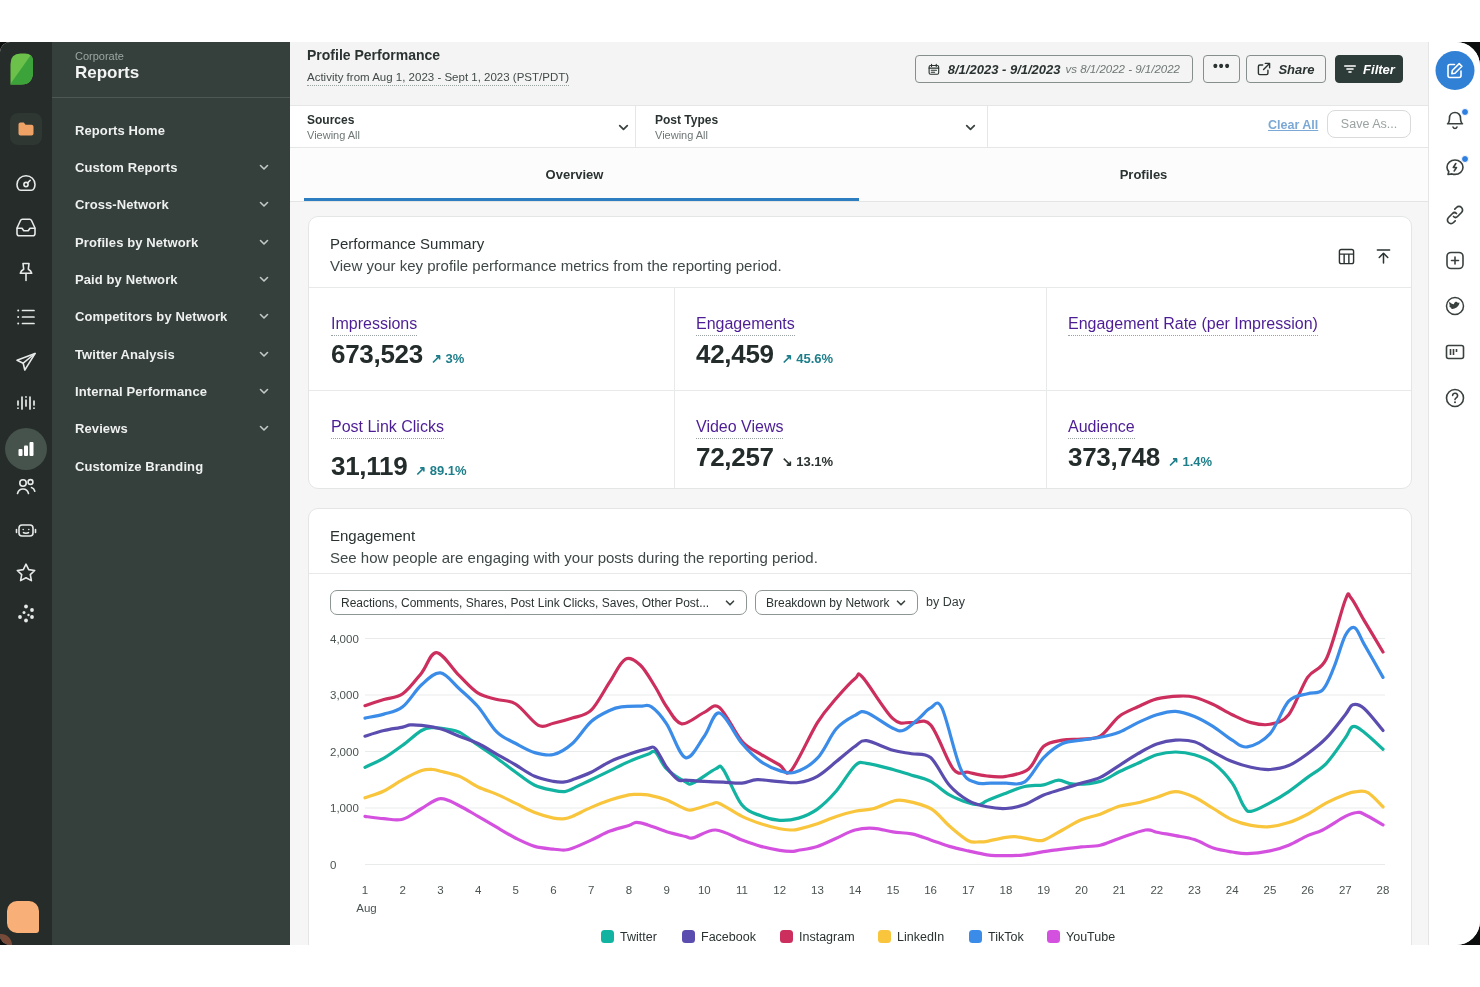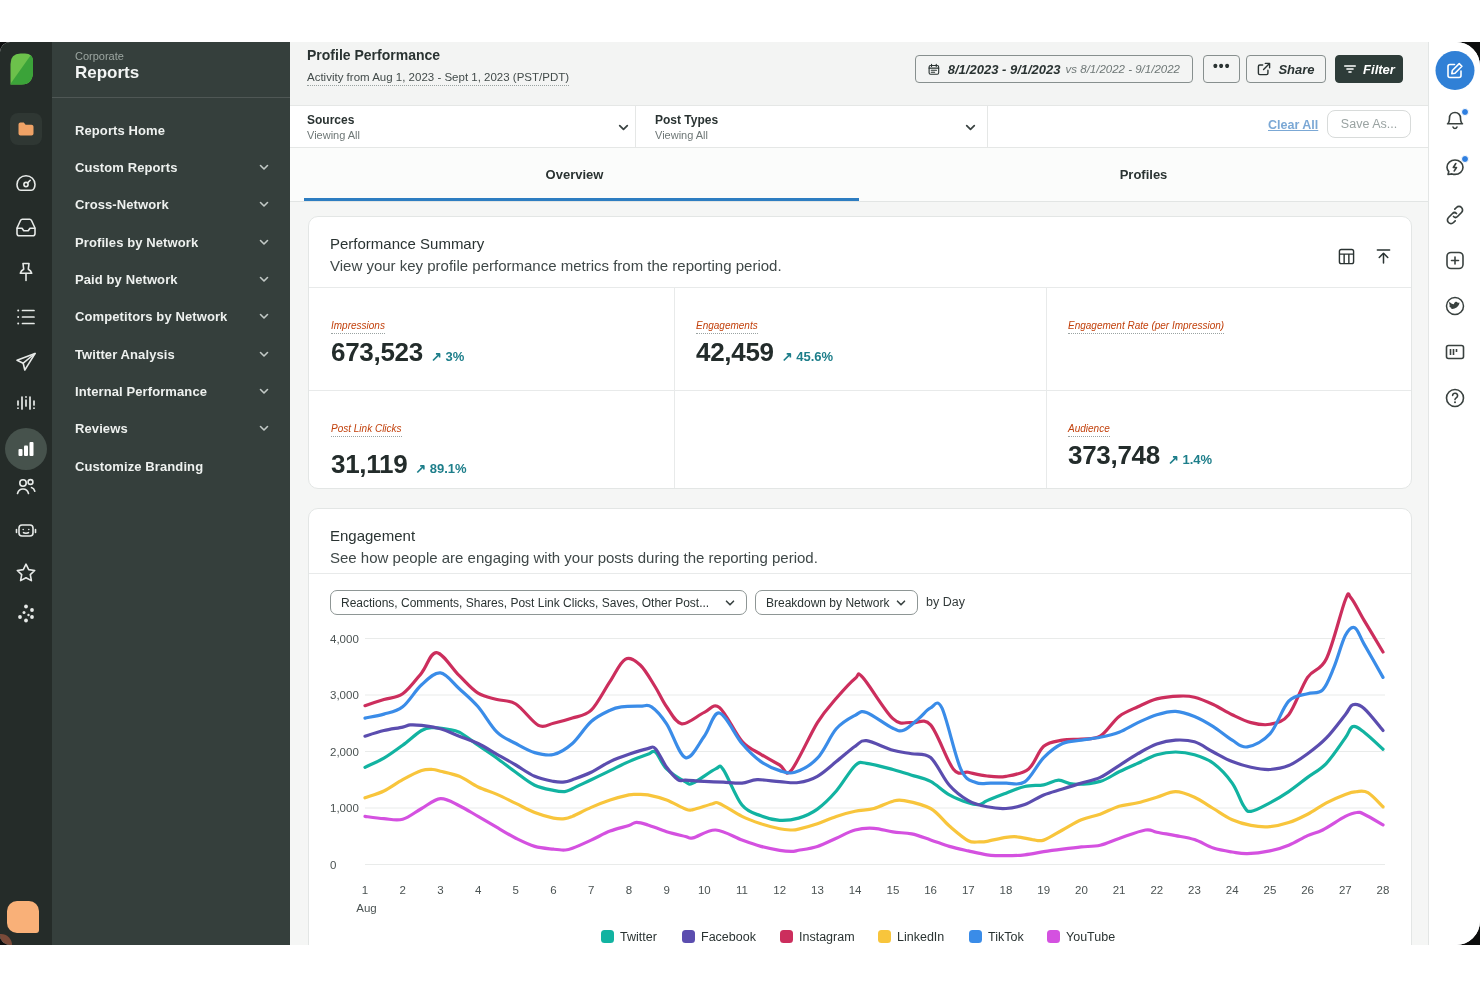--- a/index.html
+++ b/index.html
@@ -26,21 +26,21 @@
 .fdiv { position:absolute; top:0; bottom:0; width:1px; background:#e5e7e6; }
 .flabel { position:absolute; top:7px; font-size:12px; font-weight:bold; color:#2a3332; }
 .fsub { position:absolute; top:23px; font-size:11px; color:#6e7776; }
 .tabs { position:absolute; left:0; top:106px; width:100%; height:54px; background:#fbfcfb; border-bottom:1px solid #e2e5e4; }
 .tab { position:absolute; top:0; height:54px; line-height:54px; text-align:center; font-size:13px; font-weight:bold; color:#2a3332; }
 .tabline { position:absolute; left:14px; width:555px; bottom:0; height:3px; background:#2d7dc1; }
 .card { position:absolute; left:18px; width:1104px; background:#fff; border:1px solid #e3e6e5; border-radius:10px; }
 .ctitle { position:absolute; left:21px; top:18px; font-size:15px; font-weight:normal; color:#2a3332; }
 .csub { position:absolute; left:21px; top:40px; font-size:15px; color:#3f4848; }
 .cdiv { position:absolute; left:0; right:0; height:1px; background:#e8eaea; }
-.mlabel { font-size:10px; color:#c2410c; border-bottom:1px dotted #9aa3a2; padding-bottom:2px; display:inline-block;font-style:italic; }
+.mlabel { font-size:16px; color:#4c1d95; border-bottom:1px dotted #9aa3a2; padding-bottom:2px; display:inline-block; }
 .mval { font-size:26px; font-weight:bold; color:#232c2b; letter-spacing:-0.3px; }
 .mdelta { font-size:13px; font-weight:bold; color:#1d7e8a; margin-left:8px; }
 .mdown { color:#2a3332; }
 .cell { position:absolute; }
 .chartpill { position:absolute; height:25px; border:1px solid #8e9695; border-radius:7px; background:#fff; font-size:12px; color:#2a3332; display:flex; align-items:center; padding:0 10px; white-space:nowrap; overflow:hidden; }
 
 .rail { position:absolute; right:0; top:0; bottom:0; width:52px; background:#fff; border-left:1px solid #e3e6e5; }
 .ri { position:absolute; left:50%; transform:translateX(-50%); }
 </style>
 </head>
@@ -237,20 +237,21 @@
             <path d="M4.5 10 L9 5.5 L13.5 10"></path>
           </svg>
       <div class="cdiv" style="top:70px;"></div>
       <div class="cdiv" style="top:173px;"></div>
       <div style="position:absolute;left:365px;top:70px;bottom:0;width:1px;background:#e8eaea;"></div>
       <div style="position:absolute;left:737px;top:70px;bottom:0;width:1px;background:#e8eaea;"></div>
       <div class="cell" style="left:22px;top:98px;"><span class="mlabel">Impressions</span><div style="margin-top:3px;"><span class="mval">673,523</span><span class="mdelta">↗ 3%</span></div></div>
       <div class="cell" style="left:387px;top:98px;"><span class="mlabel">Engagements</span><div style="margin-top:3px;"><span class="mval">42,459</span><span class="mdelta">↗ 45.6%</span></div></div>
       <div class="cell" style="left:759px;top:98px;"><span class="mlabel">Engagement Rate (per Impression)</span></div>
       <div class="cell" style="left:22px;top:201px;"><span class="mlabel">Post Link Clicks</span><div style="margin-top:12px;"><span class="mval">31,119</span><span class="mdelta">↗ 89.1%</span></div></div>
+      <div class="cell" style="left:387px;top:201px;"><span class="mlabel">Video Views</span><div style="margin-top:3px;"><span class="mval">72,257</span><span class="mdelta mdown">↘ 13.1%</span></div></div>
       <div class="cell" style="left:759px;top:201px;"><span class="mlabel">Audience</span><div style="margin-top:3px;"><span class="mval">373,748</span><span class="mdelta">↗ 1.4%</span></div></div>
     </div>
     <div class="card" style="top:466px;height:520px;">
       <div class="ctitle">Engagement</div>
       <div class="csub">See how people are engaging with your posts during the reporting period.</div>
       <div class="cdiv" style="top:64px;"></div>
       <div class="chartpill" style="left:21px;top:81px;width:417px;">Reactions, Comments, Shares, Post Link Clicks, Saves, Other Post...<svg style="margin-left:auto;" width="12" height="12" viewBox="0 0 12 12" fill="none" stroke="#3a4342" stroke-width="1.6" stroke-linecap="round" stroke-linejoin="round">
               <path d="M2.5 4.2L6 7.8l3.5-3.6"></path>
             </svg></div>
       <div class="chartpill" style="left:446px;top:81px;width:163px;">Breakdown by Network<svg style="margin-left:auto;" width="12" height="12" viewBox="0 0 12 12" fill="none" stroke="#3a4342" stroke-width="1.6" stroke-linecap="round" stroke-linejoin="round">

